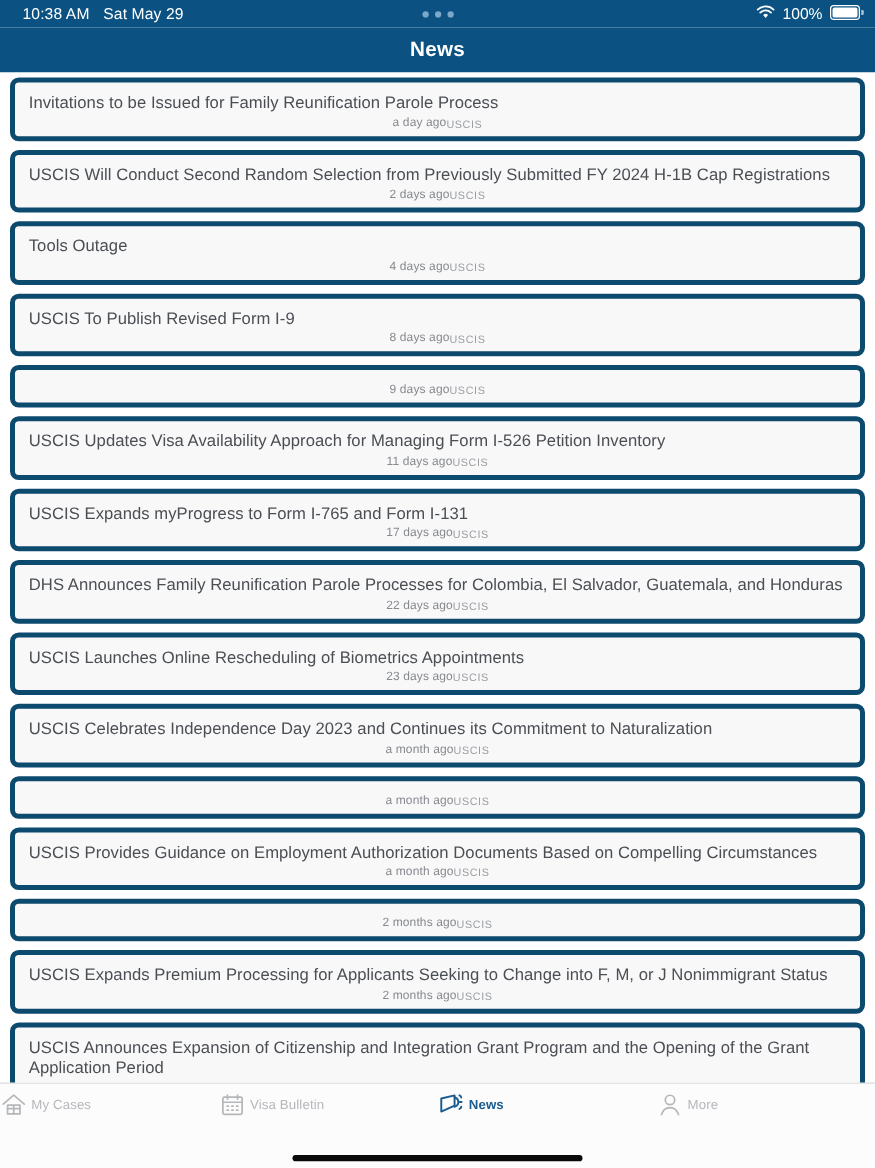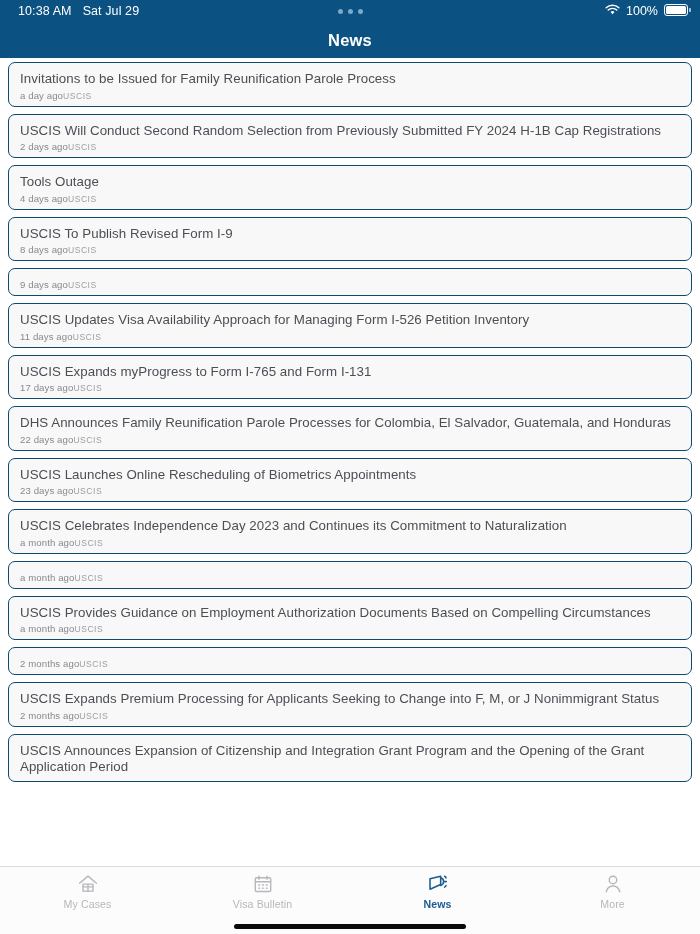--- a/index.html
+++ b/index.html
@@ -109,37 +109,37 @@
 
   
   .list {
     flex: 1 1 auto;
     overflow: hidden;
     background: #ffffff;
     padding: 4px 8px 0 8px;
   }
   .card {
     background: #f8f8f9;
-    border: 1px solid #0c4a6e;
+    border: 4px solid #0c4a6e;
     border-radius: 7px;
     margin-bottom: 7px;
     padding: 8px 11px 5px 11px;
     position: relative;
   }
   .card-title {
     font-size: 13.3px;
     line-height: 16.5px;
     color: #4b4f54;
     font-weight: 400;
     letter-spacing: 0.05px;
   }
   .card-meta {
     display: flex;
     align-items: flex-end;
-    justify-content: flex-start;
+    justify-content: center;
     margin-top: 2px;
   }
   .card-time {
     font-size: 9.6px;
     color: #86898e;
     letter-spacing: 0.1px;
   }
   .card-source {
     font-size: 8.6px;
     color: #9b9ea3;
@@ -152,21 +152,20 @@
     height: 52px;
     background: #fcfcfc;
     border-top: 1px solid #dcdcdc;
     display: flex;
     align-items: flex-start;
     padding-top: 6px;
   }
   .tab {
     flex: 1 1 0;
     display: flex;
-    flex-direction: column;
     align-items: center;
     gap: 3px;
     color: #b5b7bb;
   }
   .tab.active { color: #1a5c92; }
   .tab-icon {
     width: 22px; height: 22px;
     display: flex;
     align-items: center;
     justify-content: center;
@@ -196,21 +195,21 @@
   }
 </style>
 </head>
 <body>
 
 <div class="app">
 
   <div class="status-bar">
     <div class="status-left">
       <span>10:38 AM</span>
-      <span>Sat Jul 29</span>
+      <span>Sat May 29</span>
     </div>
 
     <div class="status-center">
       <span class="dots">
         <i></i>
           <i></i>
           <i></i>
       </span>
     </div>
 

